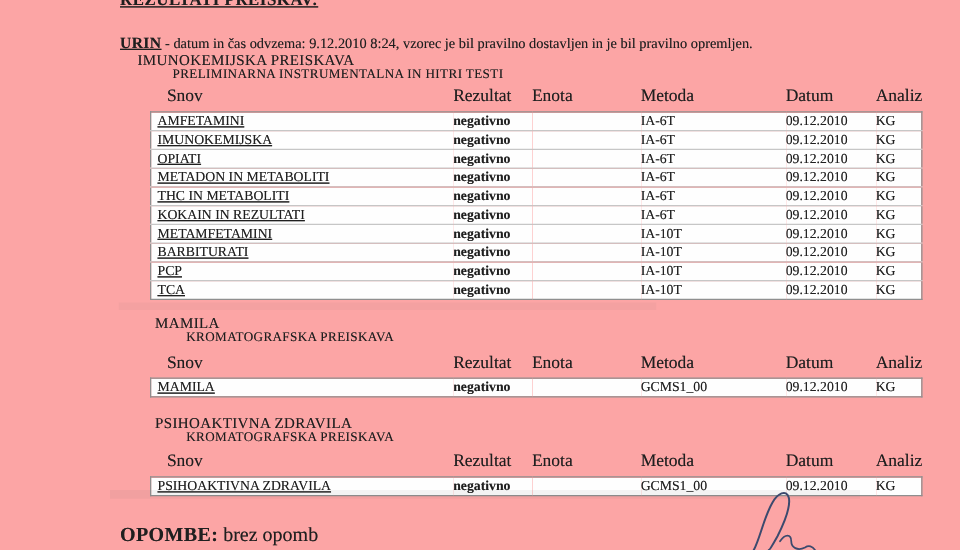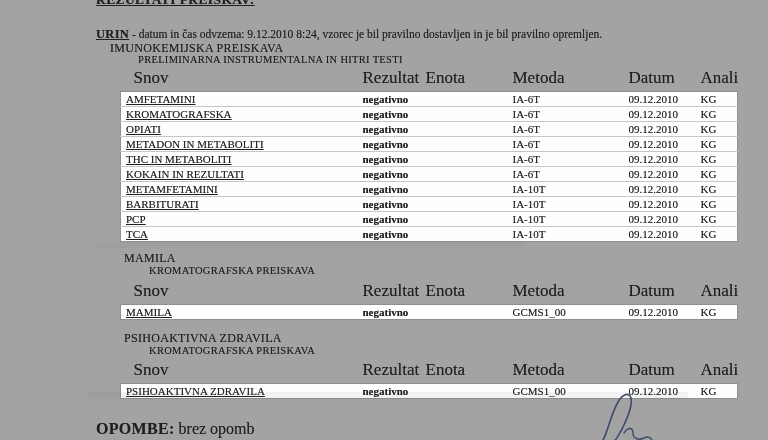--- a/index.html
+++ b/index.html
@@ -1,18 +1,18 @@
 <!DOCTYPE html>
 <html><head>
 <meta charset="utf-8">
 <style>
   html,body{margin:0;padding:0;background:#fff;}
   #page{
     position:relative;width:768px;height:440px;overflow:hidden;
-    background:#a3a3a3;
+    background:#fca5a5;
     font-family:"Liberation Serif", serif;
     color:#1f1f1f;
     text-shadow:0 0 .5px rgba(40,40,40,.55);
   }
   .abs{position:absolute;}
   .doc-title{top:-8px;left:96px;font-weight:bold;font-size:13.5px;letter-spacing:.4px;text-decoration:underline;white-space:nowrap;}
   .urin-line{top:27px;left:96px;font-size:11.5px;white-space:nowrap;}
   .urin-label{font-weight:bold;font-size:12.5px;text-decoration:underline;letter-spacing:.3px;}
   .sec-title{font-weight:normal;font-size:12px;letter-spacing:.3px;white-space:nowrap;}
   .sec-sub{font-size:10.5px;letter-spacing:.3px;white-space:nowrap;margin-left:16px;}
@@ -21,21 +21,21 @@
   .t2-title{top:251px;left:124px;}
   .t2-sub{top:265px;left:133px;}
   .t3-title{top:331px;left:124px;}
   .t3-sub{top:345px;left:133px;}
   .tbl-wrap1{top:68px;left:120px;}
   .tbl-wrap2{top:281px;left:120px;}
   .tbl-wrap3{top:360px;left:120px;}
   table{border-collapse:collapse;table-layout:fixed;width:617px;}
   col.c1{width:242px;} col.c2{width:63px;} col.c3{width:87px;}
   col.c4{width:116px;} col.c5{width:72px;} col.c6{width:37px;}
-  thead td{height:18px;font-size:17px;vertical-align:bottom;padding:0 0 3px 0;white-space:nowrap;overflow:hidden;}
+  thead td{height:18px;font-size:14px;vertical-align:bottom;padding:0 0 3px 0;white-space:nowrap;overflow:hidden;}
   thead td:first-child{padding-left:13px;}
   tbody{border:1px solid #8f8f8f;background:#fefefe;}
   tbody td{height:14px;font-size:11px;padding:0;vertical-align:middle;white-space:nowrap;overflow:hidden;}
   tbody tr + tr td{border-top:1px solid #c6c6c6;}
   tbody td:first-child{padding-left:5px;text-decoration:underline;}
   tbody td:nth-child(2){font-weight:bold;}
   .notes-line{top:420px;left:96px;font-size:16px;white-space:nowrap;}
   .notes-label{font-weight:bold;letter-spacing:.3px;}
   .scan-band{background:rgba(100,100,100,.07);pointer-events:none;}
   .band1{top:392px;left:88px;width:600px;height:7px;}
@@ -78,21 +78,21 @@
       <tbody>
           <tr>
             <td>AMFETAMINI</td>
             <td>negativno</td>
             <td></td>
             <td>IA-6T</td>
             <td>09.12.2010</td>
             <td>KG</td>
           </tr>
           <tr>
-            <td>KROMATOGRAFSKA</td>
+            <td>IMUNOKEMIJSKA</td>
             <td>negativno</td>
             <td></td>
             <td>IA-6T</td>
             <td>09.12.2010</td>
             <td>KG</td>
           </tr>
           <tr>
             <td>OPIATI</td>
             <td>negativno</td>
             <td></td>

